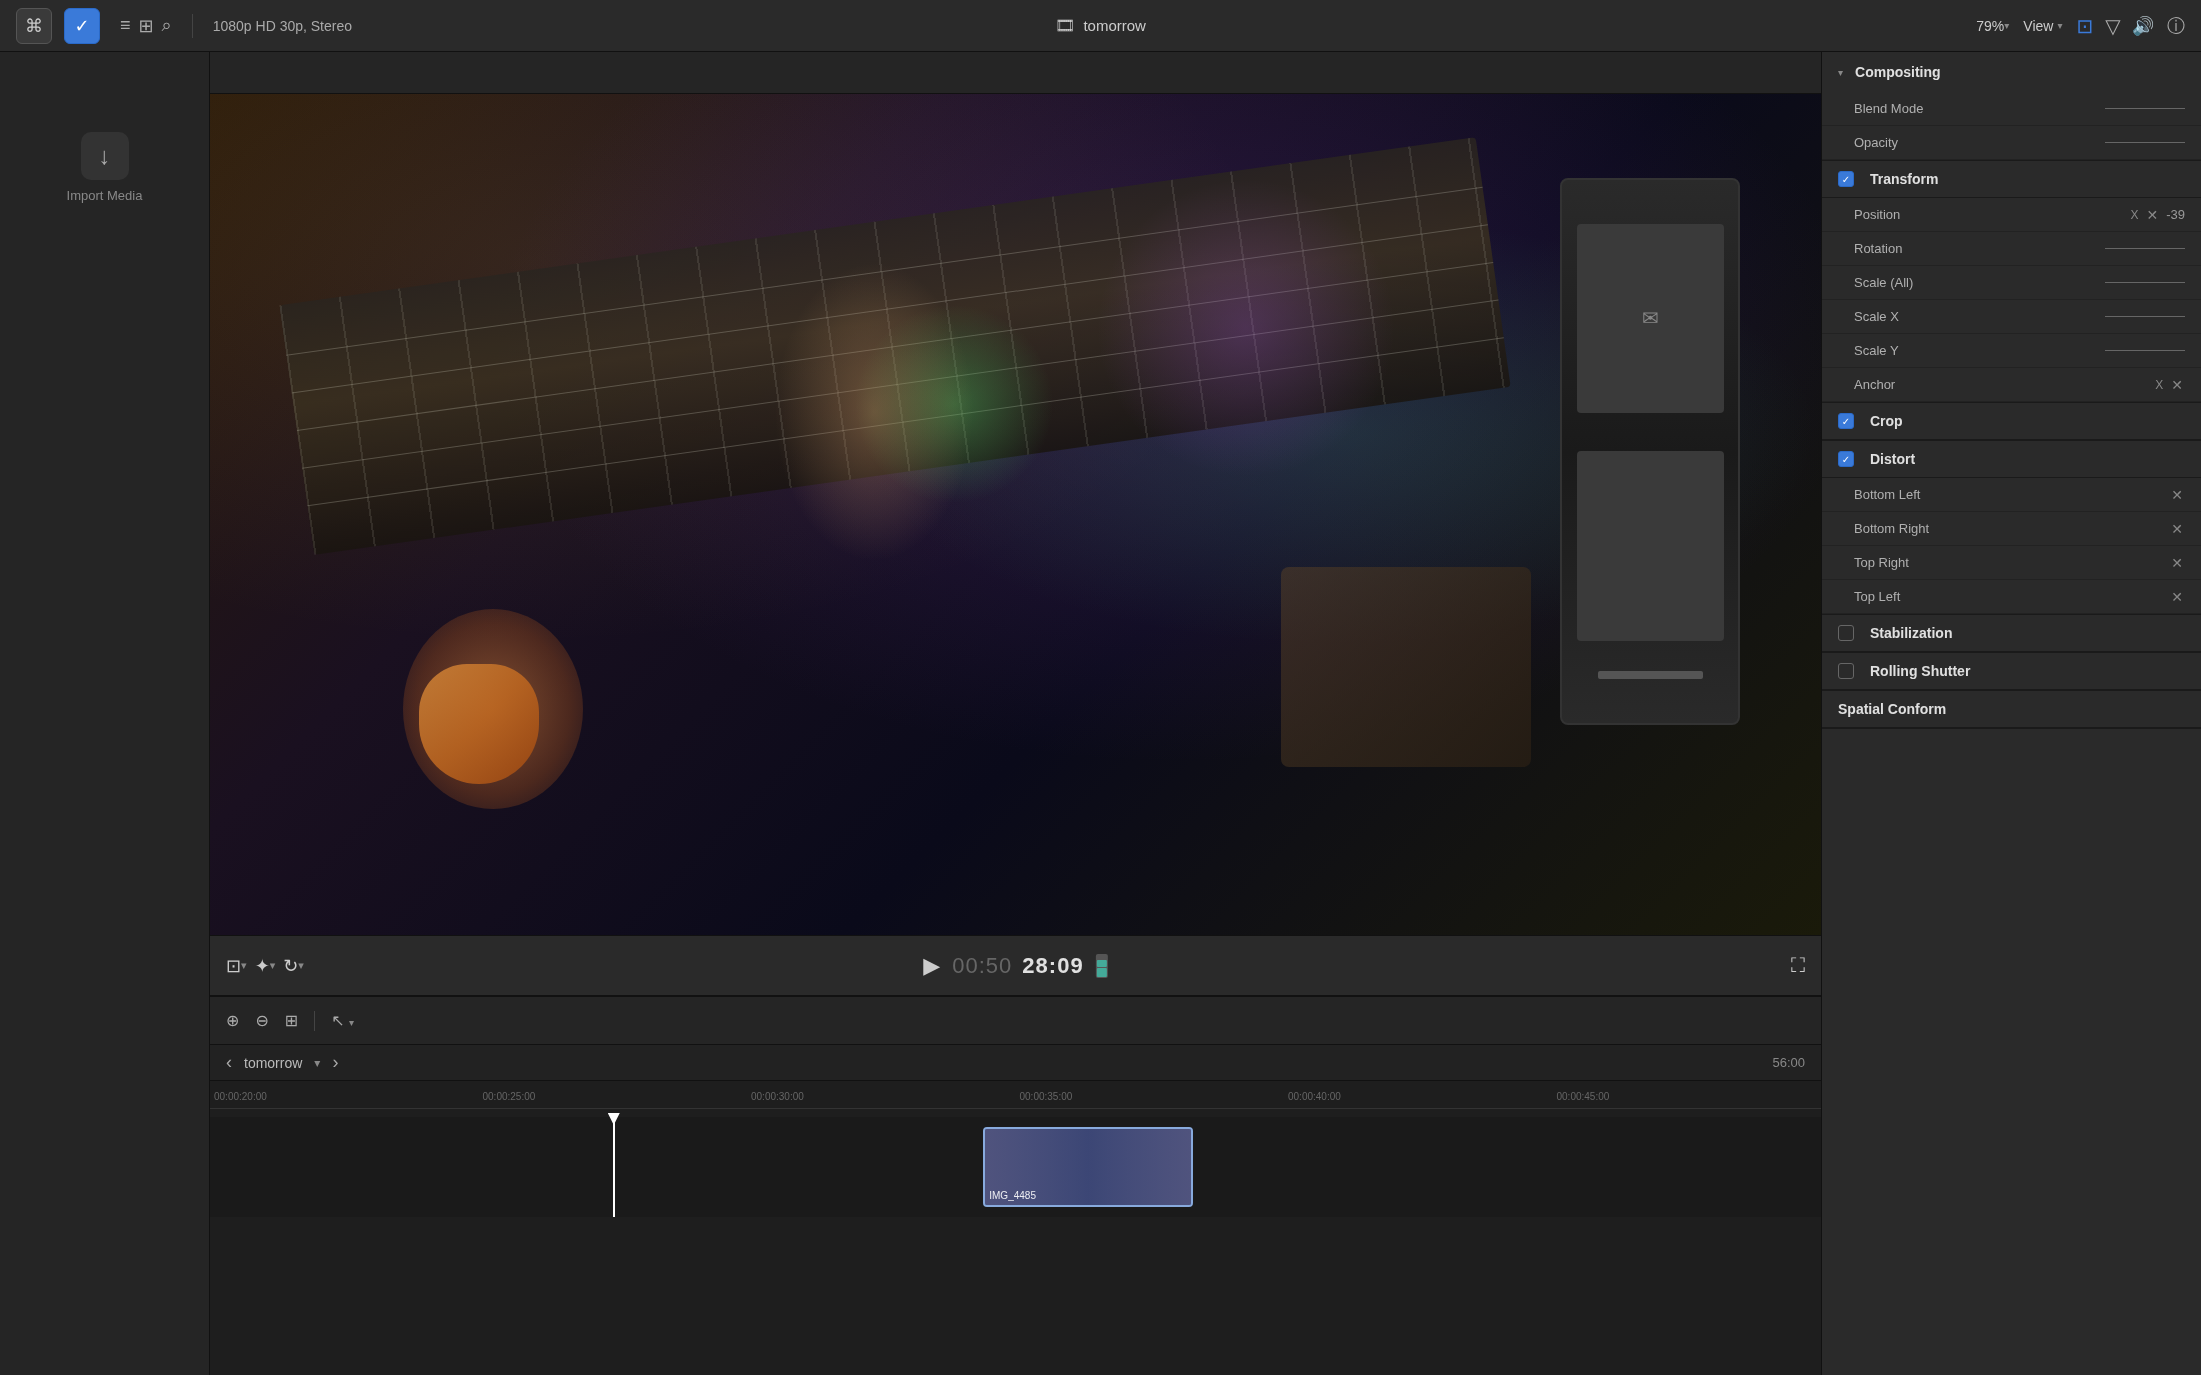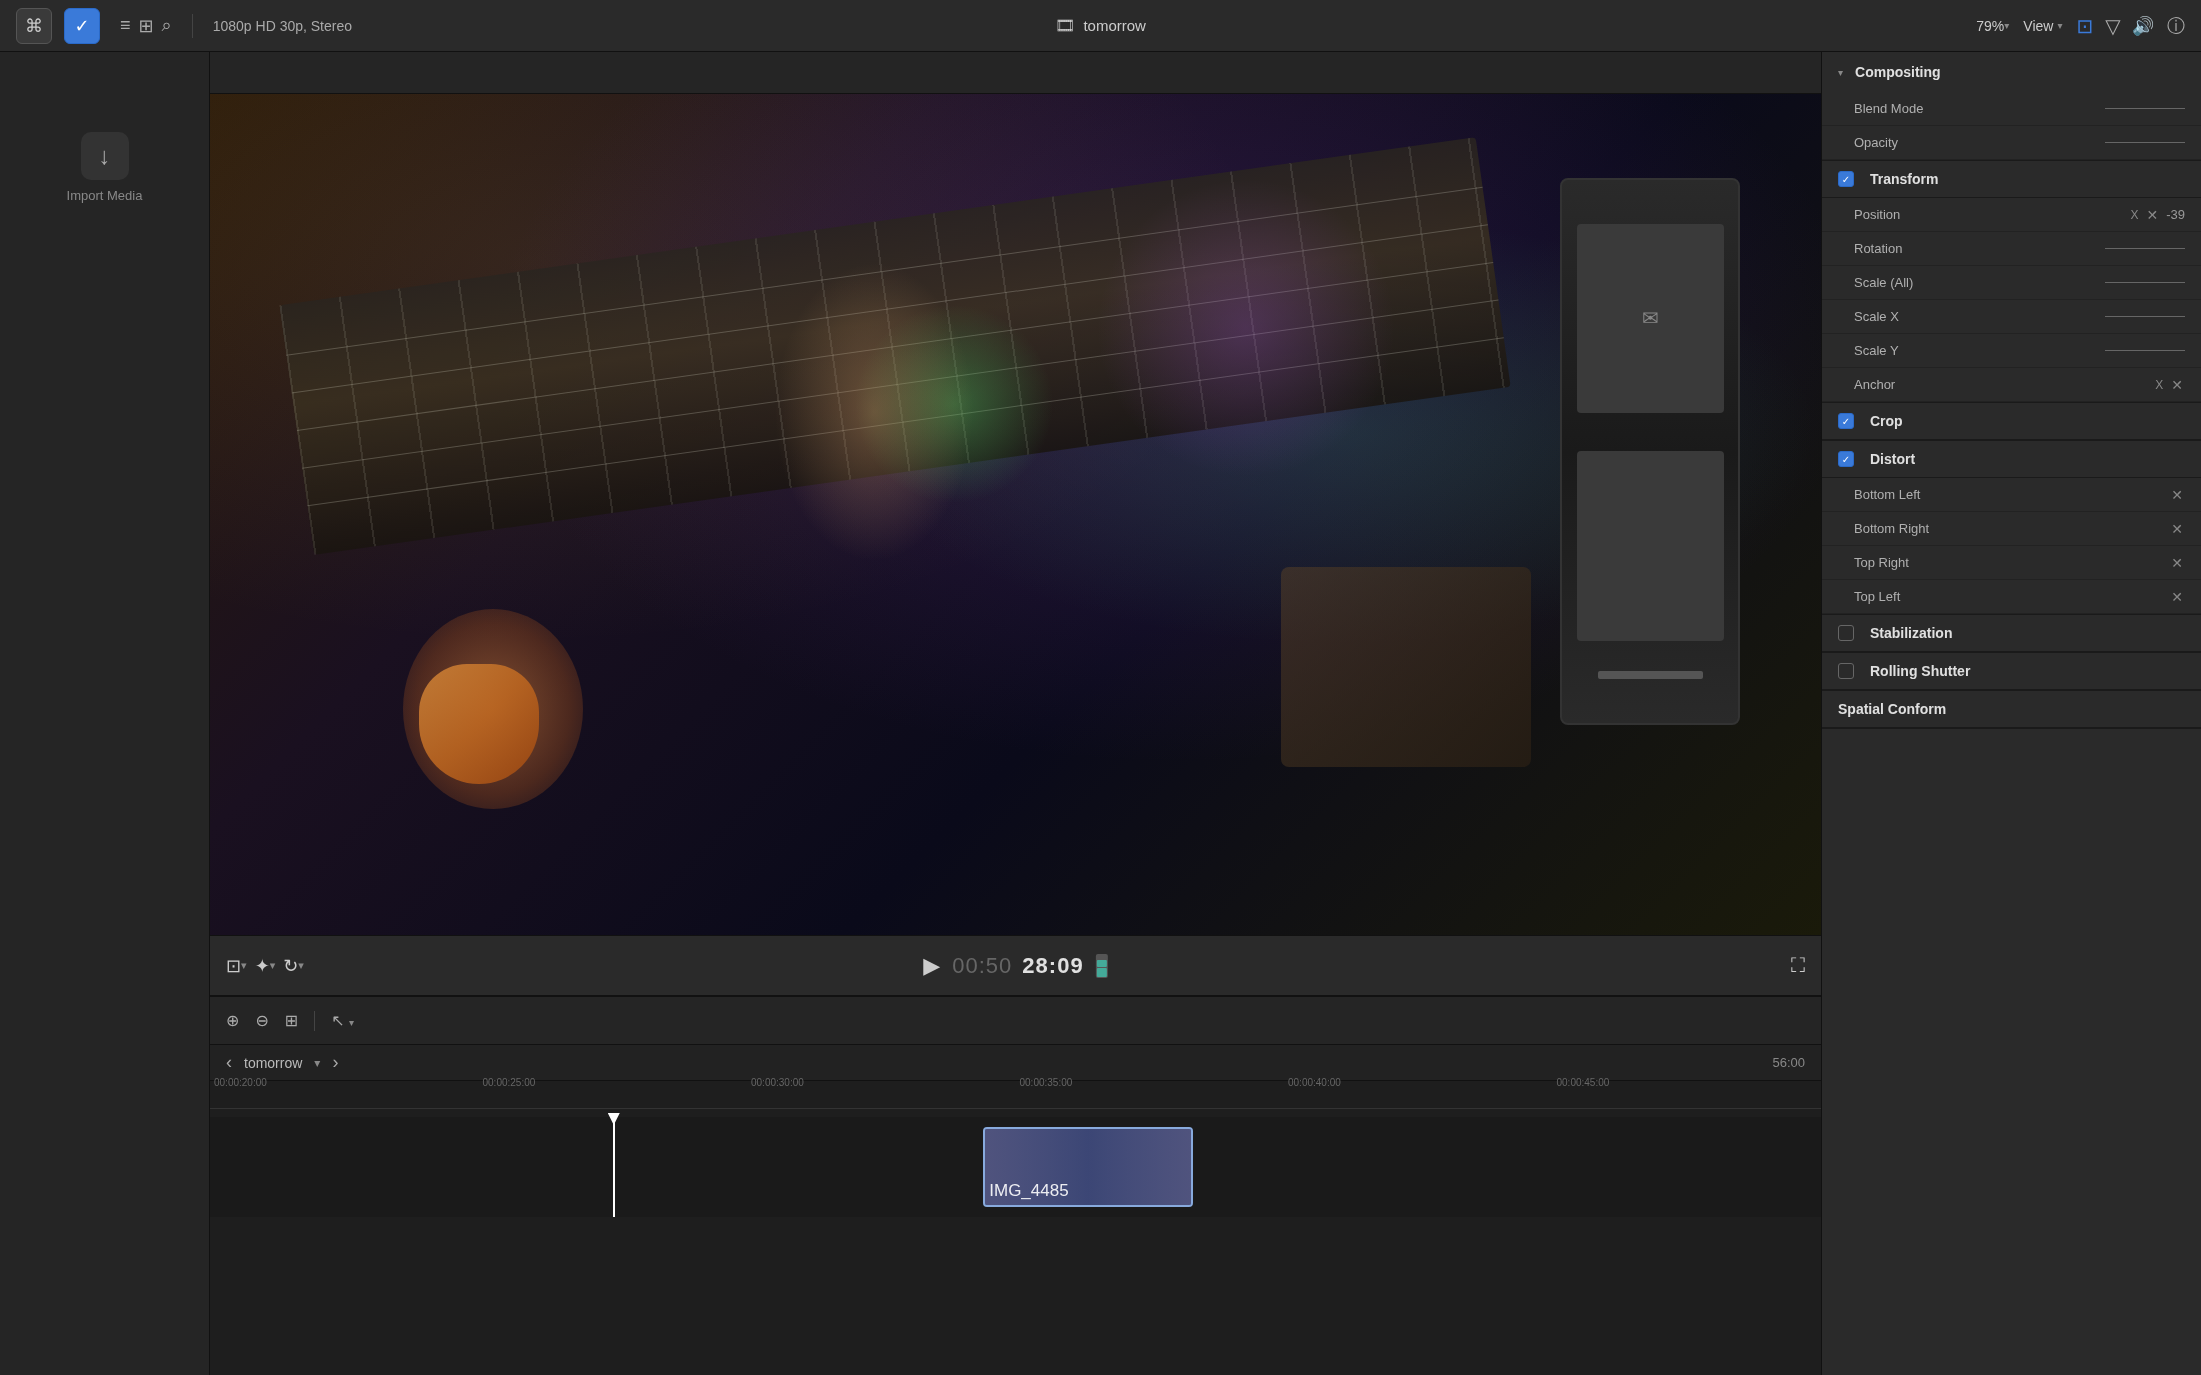--- a/index.html
+++ b/index.html
@@ -252,21 +252,21 @@
     .timeline-nav {
       display: flex; align-items: center; gap: 12px;
     }
     .timeline-ruler {
       height: 28px;
       background: #1e1e1e;
       position: relative;
       border-bottom: 1px solid #333;
       display: flex;
       align-items: flex-end;
-      padding-bottom: 20px;
+      padding-bottom: 6px;
     }
     .ruler-marks {
       display: flex;
       width: 100%;
       padding: 0 0;
       position: relative;
     }
     .ruler-mark {
       font-size: 10px;
       color: #666;
@@ -298,21 +298,21 @@
       height: 100%;
       background: linear-gradient(90deg, 
         rgba(80,120,180,0.8) 0%, 
         rgba(60,100,160,0.6) 50%,
         rgba(80,120,180,0.8) 100%);
       display: flex;
       align-items: flex-end;
       padding: 4px;
     }
     .clip-label {
-      font-size: 17px;
+      font-size: 10px;
       color: #fff;
       opacity: 0.9;
     }
     .playhead {
       position: absolute;
       top: 0; bottom: 0;
       width: 2px;
       background: #fff;
       z-index: 5;
     }

